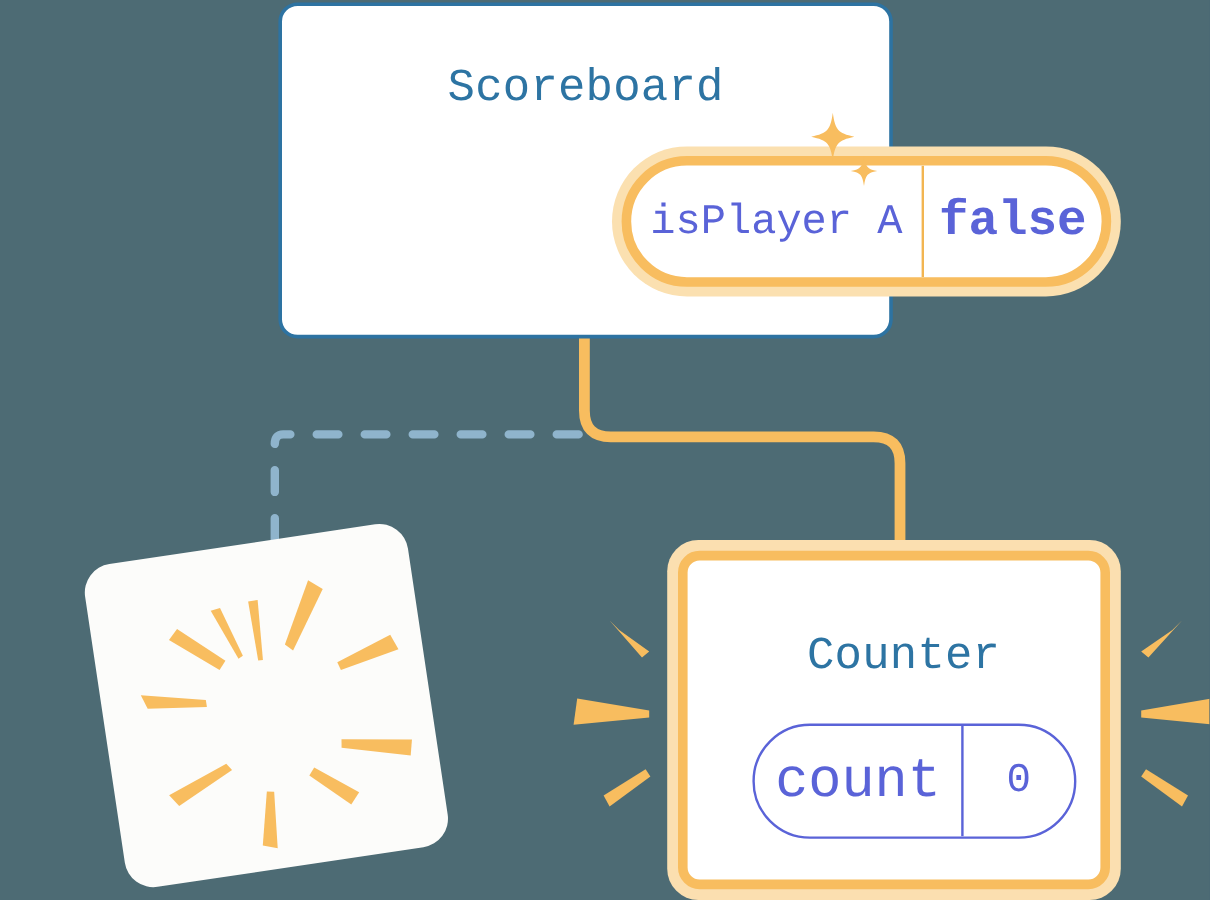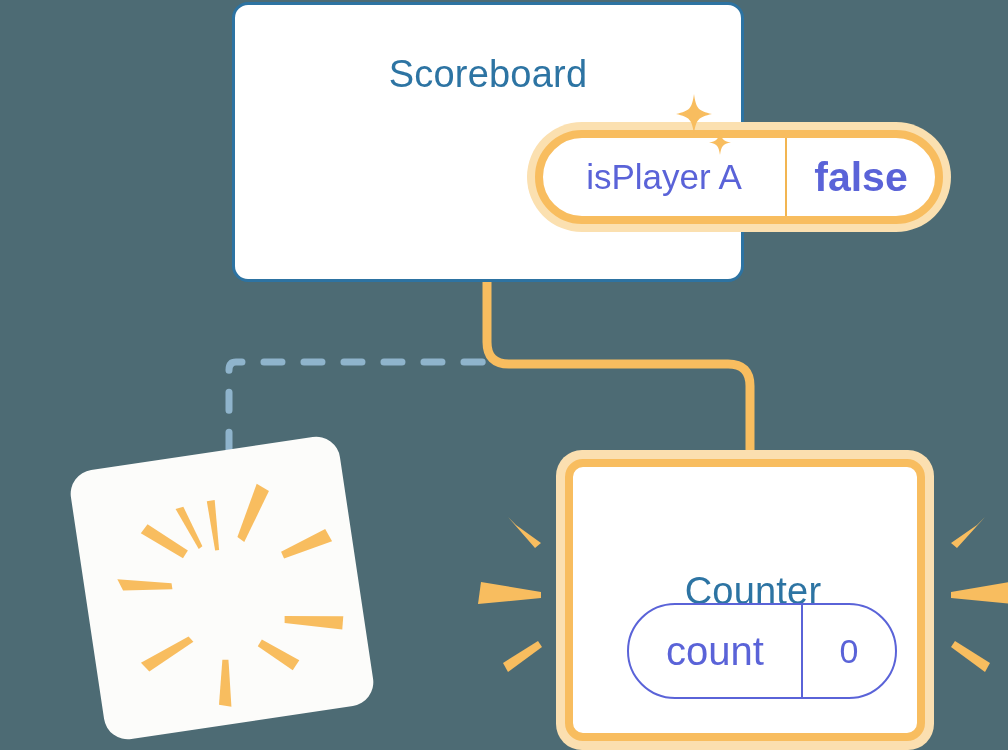--- a/index.html
+++ b/index.html
@@ -6,21 +6,21 @@
     margin: 0;
     padding: 0;
     background: #4d6b74;
   }
   #stage {
     position: relative;
     width: 1008px;
     height: 750px;
     background: #4d6b74;
     overflow: hidden;
-    font-family: Liberation Sans, sans-serif;
+    font-family: Liberation Mono, monospace;
     -webkit-font-smoothing: antialiased;
   }
 
   
   #wires {
     position: absolute;
     left: 0; top: 0;
     width: 1008px; height: 750px;
     pointer-events: none;
   }
@@ -76,45 +76,45 @@
   
   .card-title {
     color: #2d74a3;
     font-size: 38px;
     font-weight: 400;
     text-align: center;
     letter-spacing: .2px;
     line-height: 1;
   }
   #scoreboard-title { position: absolute; left: 0; right: 0; top: 50px; }
-  #counter-title    { position: absolute; left: 16px; right: 0; top: 62px; margin-top: 43px; }
+  #counter-title    { position: absolute; left: 16px; right: 0; top: 62px; }
 
   
   .pill {
     display: flex;
     align-items: stretch;
     box-sizing: border-box;
     background: #ffffff;
   }
   .pill-key, .pill-val {
     display: flex;
     align-items: center;
     justify-content: center;
     box-sizing: border-box;
     color: #5a63d8;
     white-space: nowrap;
   }
 
   
   #scoreboard-pill {
     position: absolute;
-    left: 292px;
+    left: 275px;
     top: 117px;
     width: 424px;
-    height: 110px;
+    height: 125px;
     border-radius: 999px;
     background: #fbe0b0;
     padding: 8px;
   }
   #scoreboard-pill-inner {
     width: 100%;
     height: 100%;
     box-sizing: border-box;
     border: 8px solid #f8bd5f;
     border-radius: 999px;
@@ -145,21 +145,21 @@
     border: 2px solid #5a63d8;
     border-radius: 999px;
     display: flex;
     align-items: stretch;
     background: #ffffff;
     box-sizing: border-box;
     overflow: hidden;
   }
   #counter-pill .pill-key {
     flex: 0 0 174px;
-    font-size: 40px;
+    font-size: 46px;
     border-right: 2px solid #5a63d8;
   }
   #counter-pill .pill-val {
     flex: 1 1 auto;
     font-size: 34px;
   }
 
   
   .deco {
     position: absolute;

